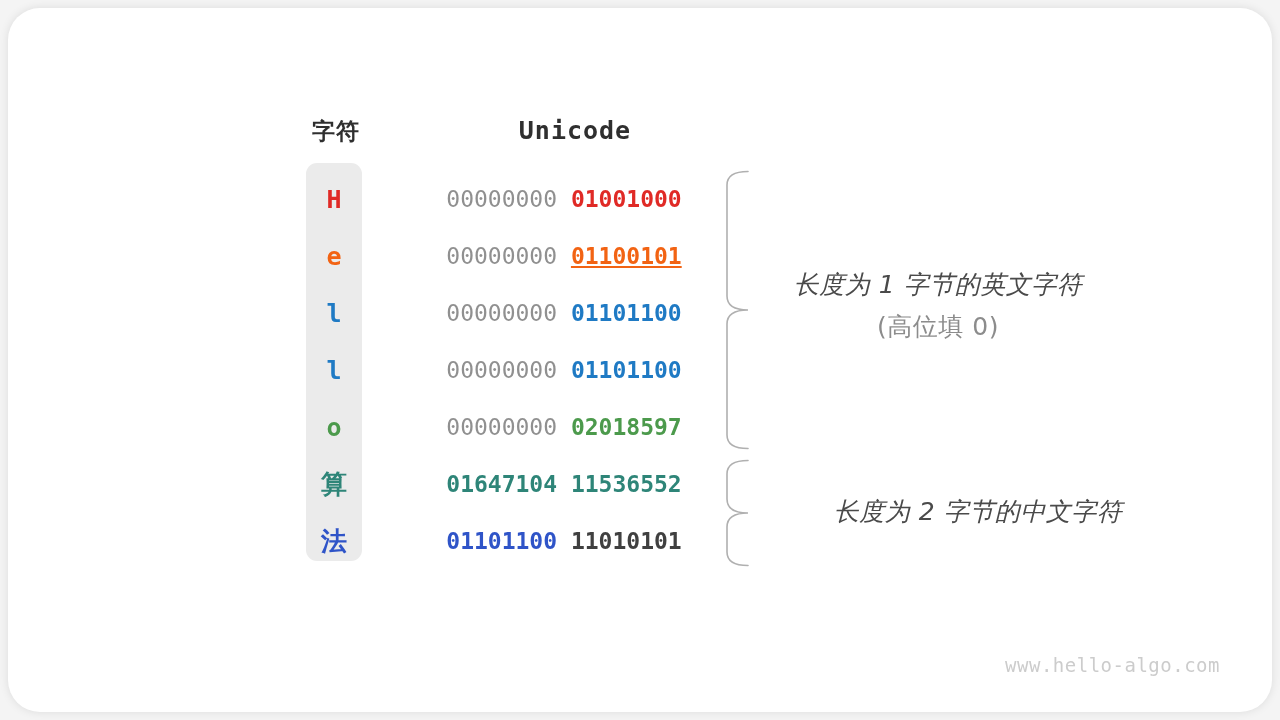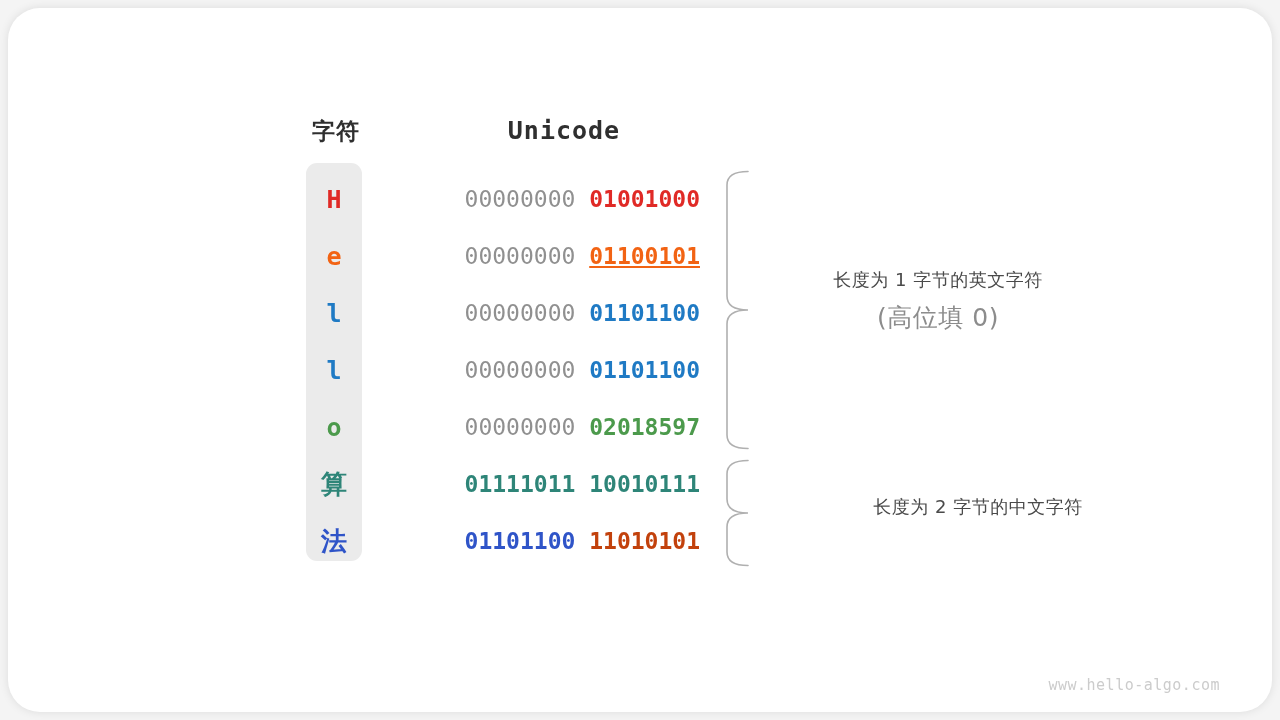--- a/index.html
+++ b/index.html
@@ -53,21 +53,21 @@
   #header-char {
     left: 298px;
     top: 108px;
     width: 60px;
     text-align: center;
     font-size: 23px;
     font-family: "Liberation Sans", "DejaVu Sans", sans-serif;
     letter-spacing: 1px;
   }
   #header-unicode {
-    left: 420px;
+    left: 431px;
     top: 108px;
     width: 272px;
     text-align: center;
     font-size: 25px;
     font-family: "DejaVu Sans Mono", "Liberation Mono", monospace;
     letter-spacing: 1px;
   }
 
   
   #char-pill {
@@ -100,21 +100,21 @@
   .row .char.cjk {
     font-family: "DejaVu Sans", "Liberation Sans", sans-serif;
     font-size: 26px;
   }
   .row .bits {
     position: absolute;
     left: 420px;
     width: 272px;
     height: 57px;
     line-height: 57px;
-    text-align: right;
+    text-align: center;
     font-size: 23px;
     font-family: "DejaVu Sans Mono", "Liberation Mono", monospace;
     white-space: pre;
   }
   .bits .hi {
     color: #8c8c8c;
     font-weight: bold;
   }
   .bits .hi.pad {
     color: #909090;
@@ -131,38 +131,39 @@
   }
 
   
   .annot {
     position: absolute;
     text-align: center;
     color: #4a4a4a;
     font-family: "DejaVu Sans", "Liberation Sans", sans-serif;
   }
   .annot .main {
-    font-size: 18px;
+    font-size: 25px;
     white-space: pre;
     letter-spacing: 0.5px;
+    font-style: italic;
   }
   .annot .sub {
     font-size: 25px;
     color: #8c8c8c;
     margin-top: 9px;
     white-space: pre;
     letter-spacing: 0.5px;
   }
 
   
   #watermark {
     position: absolute;
     right: 52px;
-    bottom: 18px;
-    font-size: 15px;
+    bottom: 36px;
+    font-size: 19px;
     color: #cccccc;
     font-family: "DejaVu Sans Mono", "Liberation Mono", monospace;
     letter-spacing: 0.5px;
   }
 </style>
 </head>
 <body>
 
 <div id="page">
   <div id="card">
@@ -189,25 +190,25 @@
           <div class="row" style="top: 334px;">
             <div class="char" style="color: rgb(31, 122, 196);">l</div>
             <div class="bits"><span class="hi pad">00000000</span> <span class="lo" style="color: rgb(31, 122, 196);">01101100</span></div>
           </div>
           <div class="row" style="top: 391px;">
             <div class="char" style="color: rgb(76, 154, 76);">o</div>
             <div class="bits"><span class="hi pad">00000000</span> <span class="lo" style="color: rgb(76, 154, 76);">02018597</span></div>
           </div>
           <div class="row" style="top: 448px;">
             <div class="char cjk" style="color: rgb(46, 133, 120);">算</div>
-            <div class="bits"><span class="hi" style="color: rgb(46, 133, 120);">01111011</span> <span class="lo" style="color: rgb(46, 133, 120);">10010111</span></div>
+            <div class="bits"><span class="hi" style="color: rgb(46, 133, 120);">01647104</span> <span class="lo" style="color: rgb(46, 133, 120);">11536552</span></div>
           </div>
           <div class="row" style="top: 505px;">
             <div class="char cjk" style="color: rgb(47, 84, 200);">法</div>
-            <div class="bits"><span class="hi" style="color: rgb(47, 84, 200);">01101100</span> <span class="lo" style="color: #c2410c;">11010101</span></div>
+            <div class="bits"><span class="hi" style="color: rgb(47, 84, 200);">01101100</span> <span class="lo" style="color: #404040;">11010101</span></div>
           </div>
         </div>
 
       <div id="annots-container">
           <svg class="brace" width="24" height="278" style="left: 718px; top: 163px;">
             <path d="M 22 0.5 Q 1 0.5 1 14 L 1 125 Q 1 139 22 139 Q 1 139 1 153 L 1 264 Q 1 277.5 22 277.5" fill="none" stroke="#b0b0b0" stroke-width="1.6" stroke-linecap="round"></path>
           </svg>
           <div class="annot" style="left: 760px; width: 340px; top: 260px;">
             <div class="main">长度为 1 字节的英文字符</div>
             <div class="sub">(高位填 0)</div>

